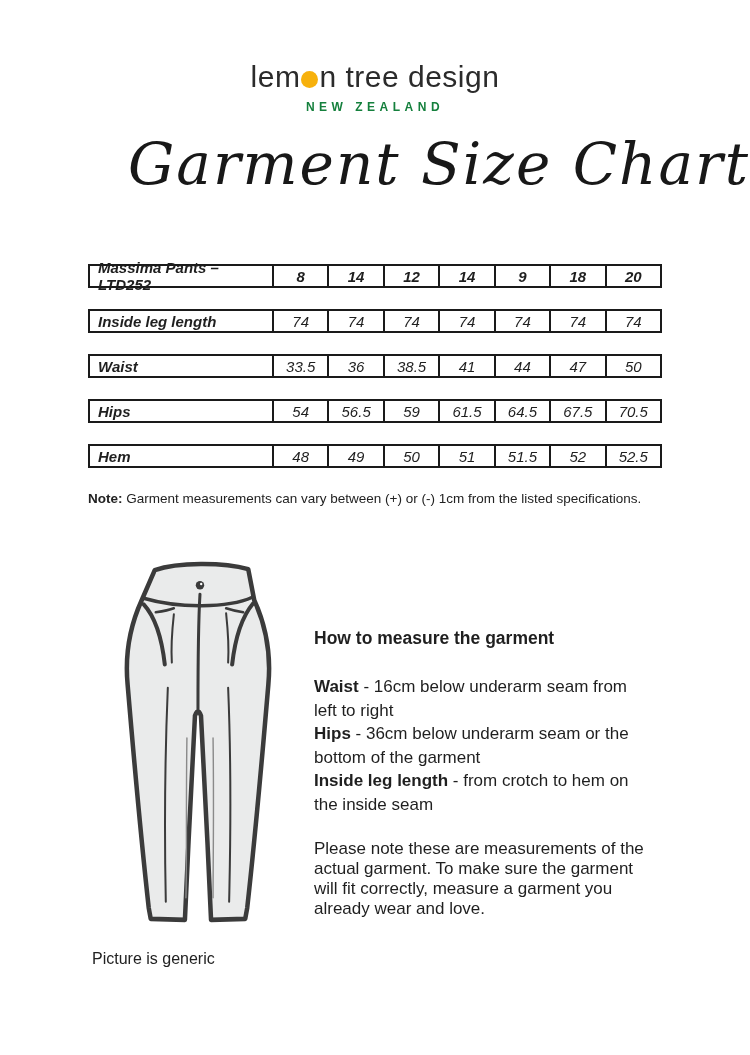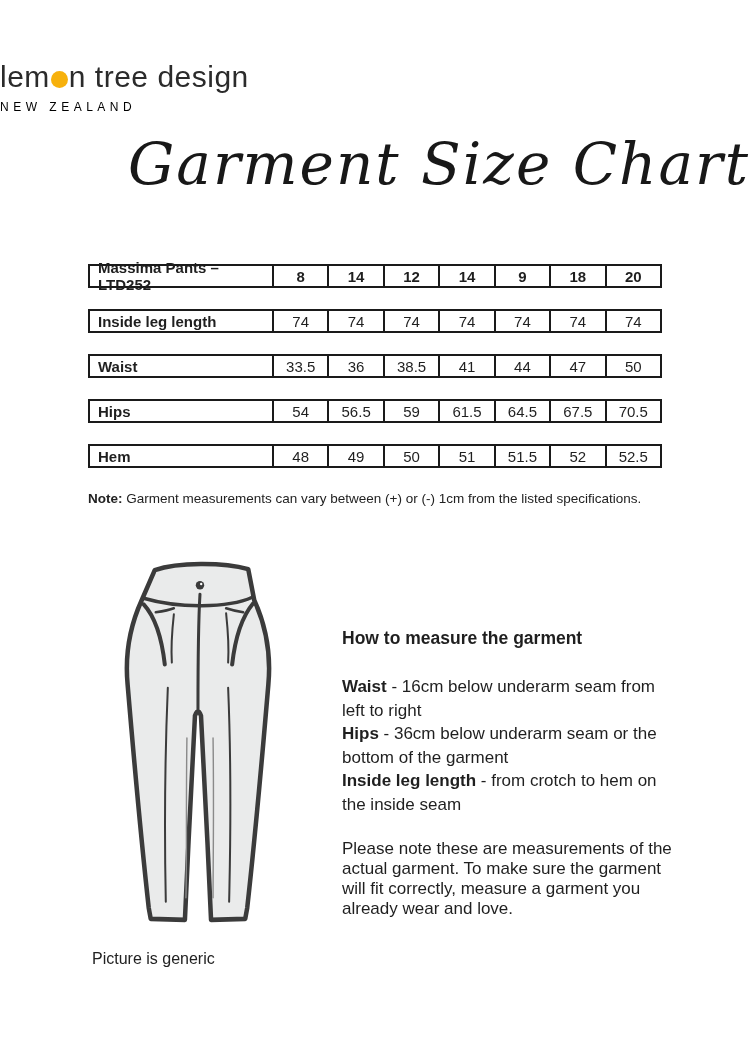--- a/index.html
+++ b/index.html
@@ -1,51 +1,51 @@
 <!DOCTYPE html>
 <html><head>
 <meta charset="utf-8">
 <style>
   * { margin: 0; padding: 0; box-sizing: border-box; }
   html, body { width: 750px; height: 1055px; background: #ffffff; overflow: hidden;
     font-family: "Liberation Sans", sans-serif; color: #1f1f1f; }
 
   
-  .brand { text-align: left; margin-top: 60px; }
+  .brand { text-align: center; margin-top: 60px; }
   .brand-line { font-size: 30px; font-weight: 500; color: #2b2b2b; letter-spacing: 0.5px; }
   .lemon-dot { display: inline-block; width: 17px; height: 17px; border-radius: 50%;
     background: #f7b10c; margin: 0 1px -1px 1px; }
-  .brand-sub { font-size: 12px; font-weight: 400; letter-spacing: 4.5px; color: #000000; margin-top: 6px; }
+  .brand-sub { font-size: 12px; font-weight: 700; letter-spacing: 4.5px; color: #15803d; margin-top: 6px; }
 
   
   .page-title { text-align: right; margin-top: 16px;
     font-family: "DejaVu Serif", serif; font-style: italic; font-weight: 400;
     font-size: 58px; color: #181818; letter-spacing: 2px; padding-left: 48px; }
 
   
-  .size-table { margin: 66px 0 0 88px; width: 574px; }
+  .size-table { margin: 66px 0 0 88px; width: 574px; font-style: italic; }
   .trow { display: flex; border: 2px solid #1a1a1a; height: 24px; margin-bottom: 21px;
     align-items: stretch; }
   .trow:last-child { margin-bottom: 0; }
   .tlabel { width: 182px; padding-left: 8px; font-weight: 700; font-size: 15px;
     display: flex; align-items: center; }
   .tcell { flex: 1; border-left: 2px solid #1a1a1a; display: flex; align-items: center;
     justify-content: center; font-size: 15px; }
   .trow.head .tcell { font-weight: 700; }
 
   .note-line { margin: 23px 0 0 88px; font-size: 13.5px; color: #222; }
   .note-line b { font-weight: 700; }
 
   
   .bottom { display: flex; margin: 46px 0 0 92px; }
   .figure-col { width: 222px; text-align: left; }
   .figure-col svg { display: block; margin: 0 auto; }
   .figure-caption { font-size: 16px; margin-top: 6px; color: #222; }
 
-  .guide-col { width: 382px; margin-left: 28px; padding-top: 76px; }
+  .guide-col { width: 382px; padding-top: 76px; }
   .guide-heading { font-size: 17.5px; font-weight: 700; }
   .guide-items { margin-top: 26px; font-size: 17px; line-height: 23.5px; }
   .guide-item { white-space: pre-line; }
   .guide-item b { font-weight: 700; }
   .guide-paragraph { margin-top: 23px; font-size: 17px; line-height: 20px; white-space: pre-line; }
 </style>
 </head>
 <body>
 
 <div class="brand">

